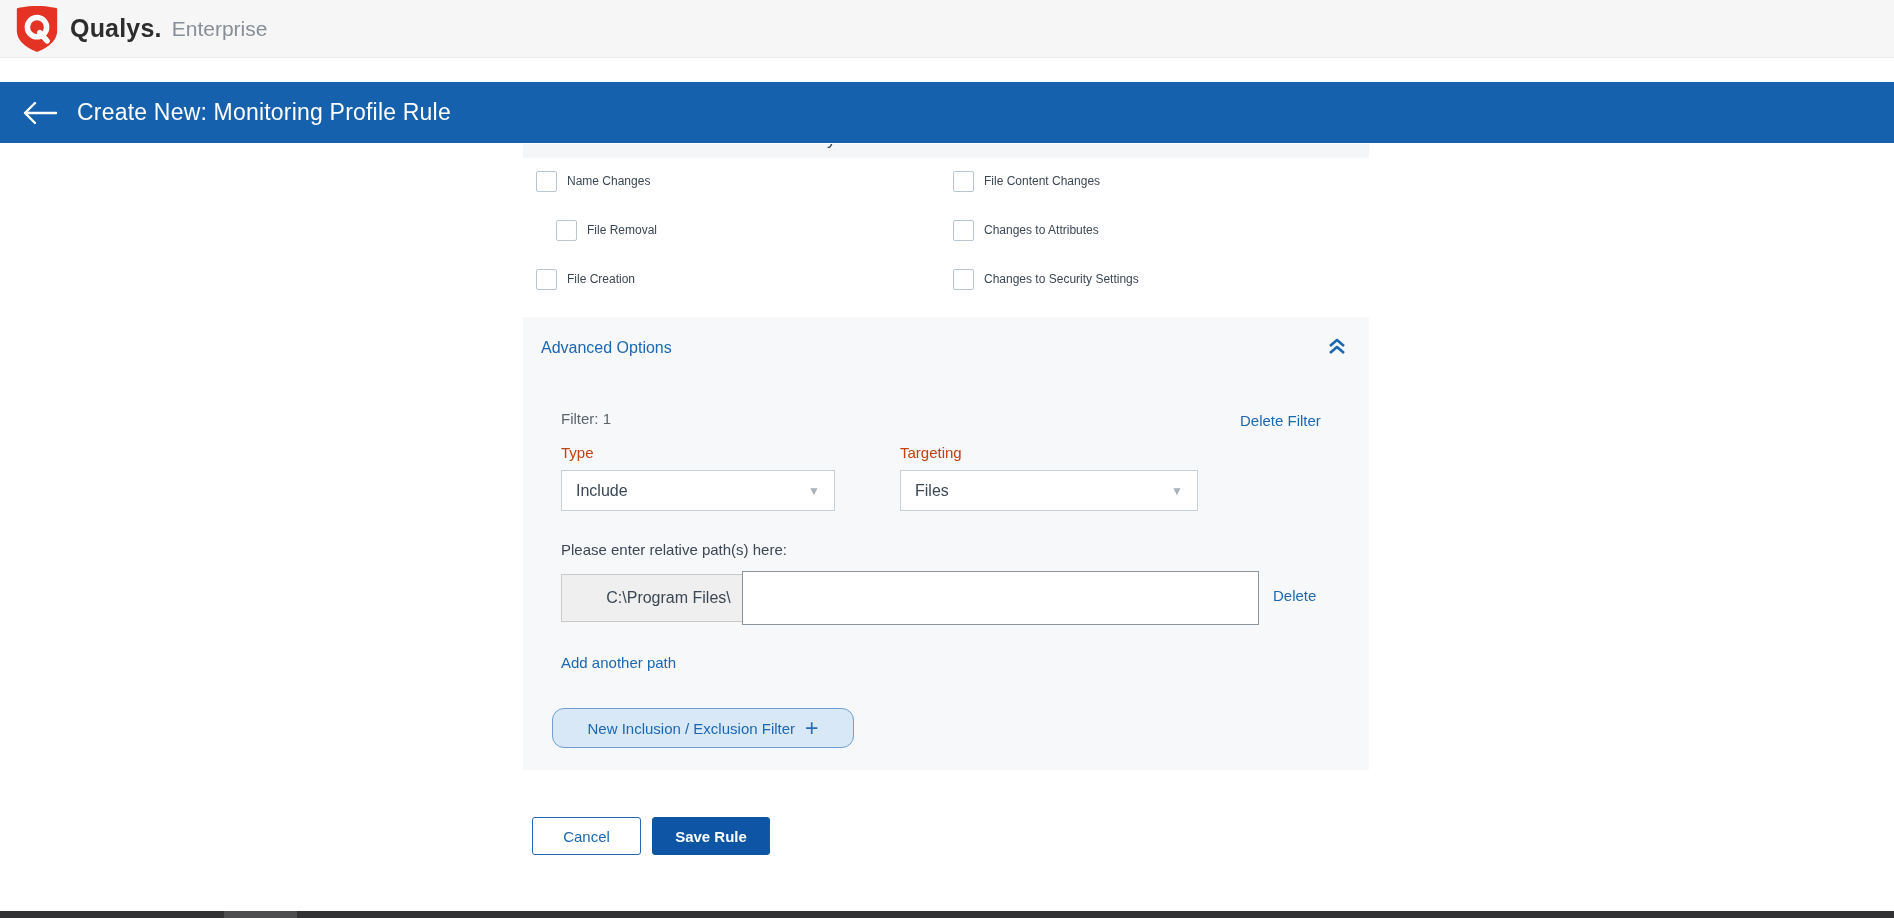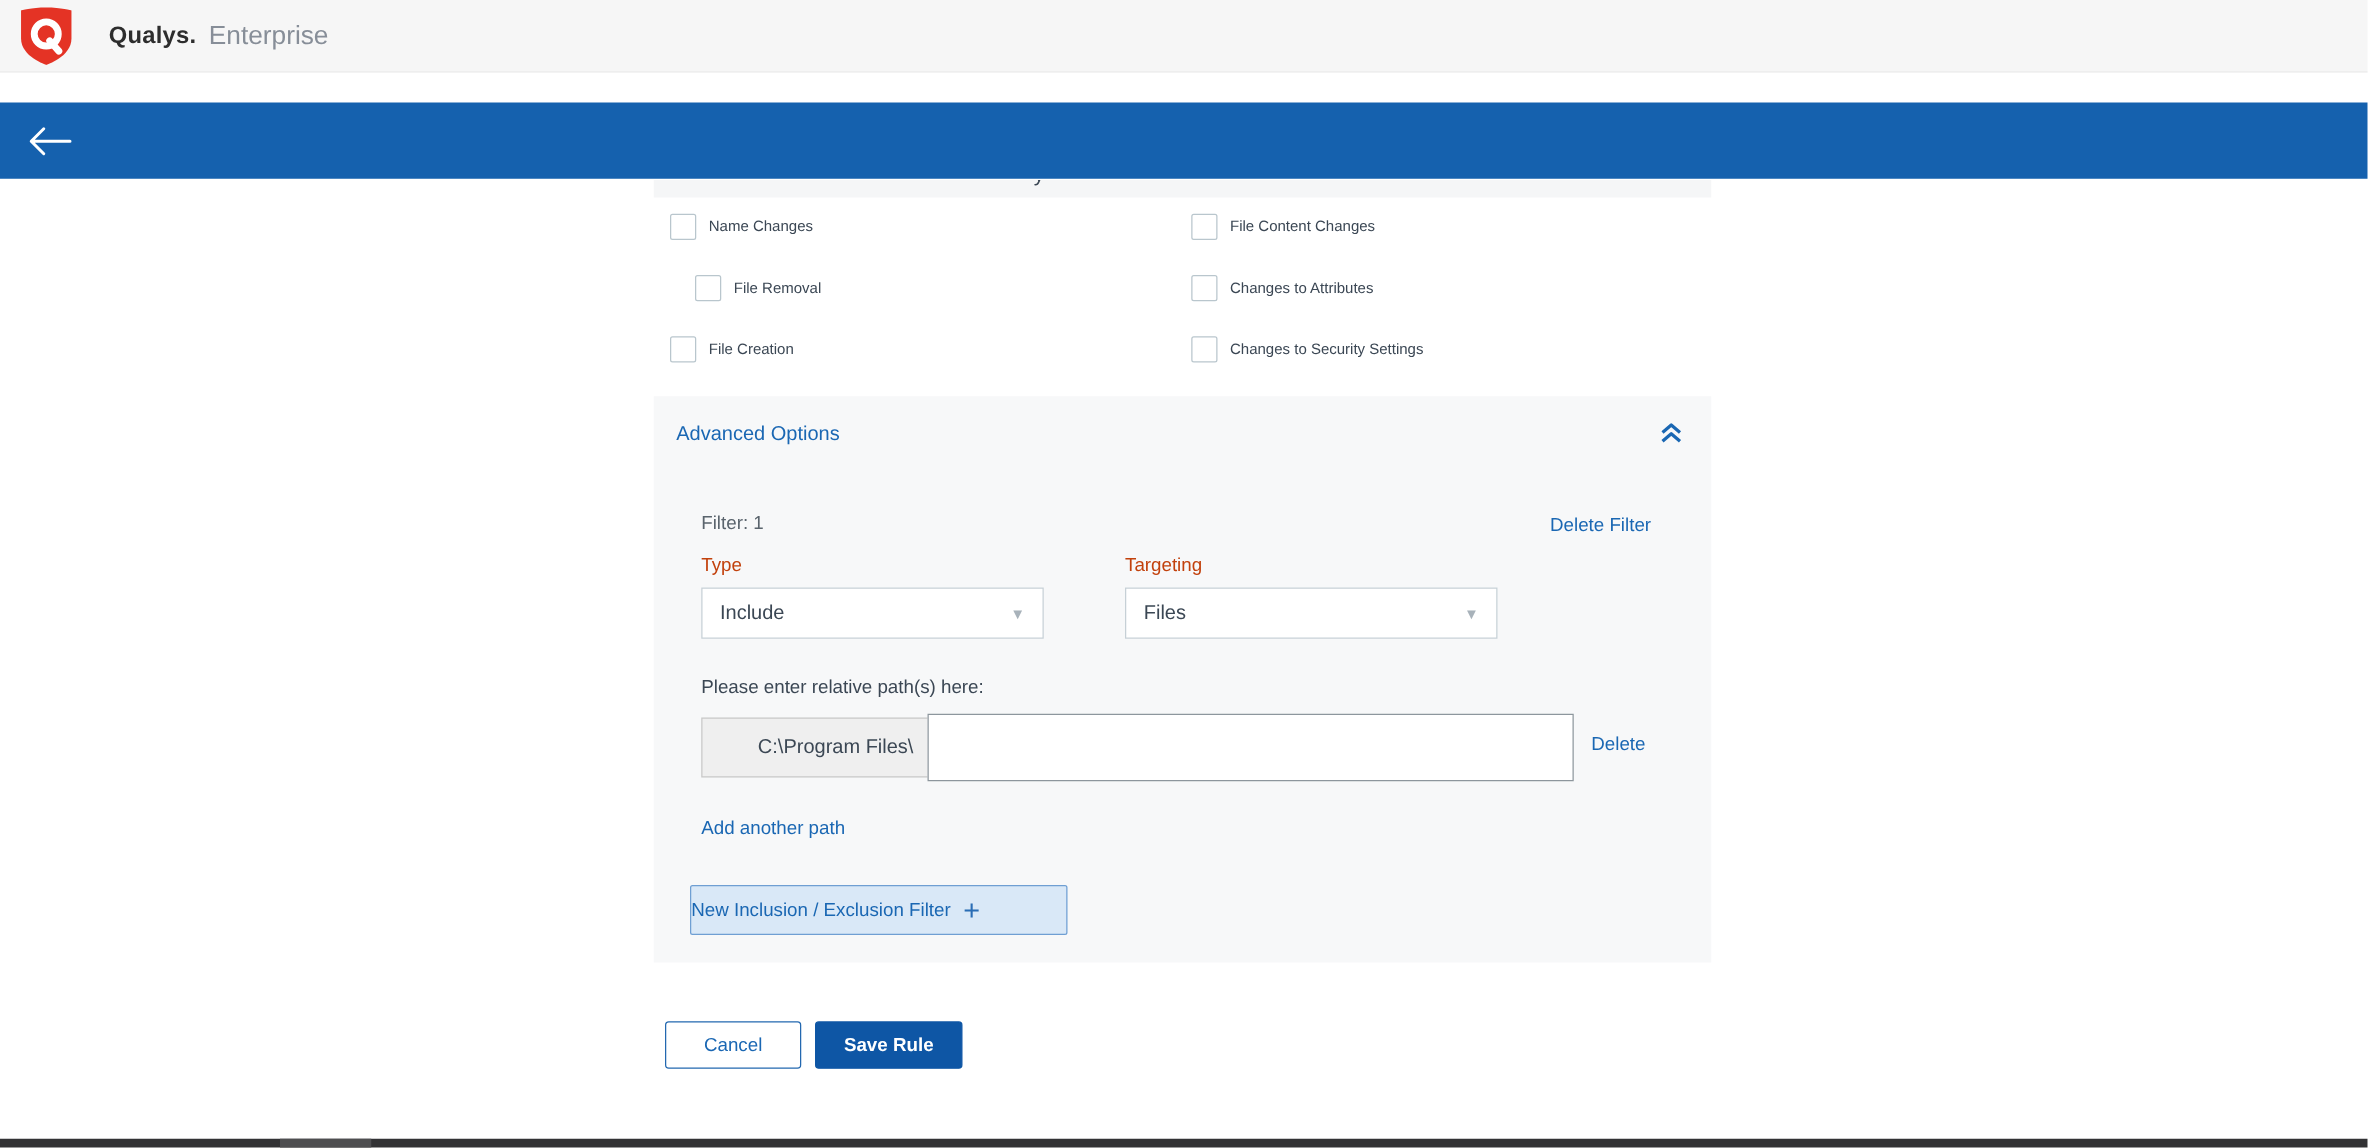--- a/index.html
+++ b/index.html
@@ -8,21 +8,21 @@
     background:#ffffff;font-family:"Liberation Sans",sans-serif;
     -webkit-font-smoothing:antialiased;
   }
   
   .topbar{
     position:absolute;left:0;top:0;width:1894px;height:58px;
     background:#f6f6f6;border-bottom:1px solid #ececec;
     display:flex;align-items:center;padding-left:15px;box-sizing:border-box;
   }
   .logo-svg{display:block;}
-  .brand-name{font-size:19px;font-weight:700;color:#2d2d2d;margin-left:28px;letter-spacing:.2px;}
+  .brand-name{font-size:25px;font-weight:700;color:#2d2d2d;margin-left:11px;letter-spacing:.2px;}
   .brand-edition{font-size:21px;font-weight:400;color:#878e98;margin-left:10px;}
   
   .bluebar{
     position:absolute;left:0;top:82px;width:1894px;height:61px;
     background:#1561ae;display:flex;align-items:center;
   }
   .back-btn{margin-left:22px;display:flex;align-items:center;cursor:pointer;}
   .page-title{color:#ffffff;font-size:23px;font-weight:400;margin-left:19px;letter-spacing:.2px;}
   
   .clip-strip{
@@ -73,22 +73,22 @@
   .path-input{
     position:absolute;left:742px;top:571px;width:517px;height:54px;
     background:#ffffff;border:1px solid #8d969d;box-sizing:border-box;
     font-size:16px;color:#3b4754;padding:0 10px;outline:none;
     font-family:"Liberation Sans",sans-serif;
   }
   .delete-path{position:absolute;left:1273px;top:587px;}
   .add-path{position:absolute;left:561px;top:654px;}
   .new-filter-btn{
     position:absolute;left:552px;top:708px;width:302px;height:40px;
-    background:#d9e8f7;border:1px solid #6f9fd3;border-radius:2px;box-sizing:border-box;
-    display:flex;align-items:center;justify-content:flex-start;cursor:pointer;
+    background:#d9e8f7;border:1px solid #6f9fd3;border-radius:12px;box-sizing:border-box;
+    display:flex;align-items:center;justify-content:center;cursor:pointer;
   }
   .new-filter-btn .txt{font-size:15px;color:#1a67b3;}
   .new-filter-btn .plus{font-size:23px;font-weight:400;color:#2a6db5;margin-left:10px;line-height:20px;}
   
   .btn{
     position:absolute;top:817px;height:38px;border-radius:3px;box-sizing:border-box;
     display:flex;align-items:center;justify-content:center;font-size:15px;cursor:pointer;
   }
   .btn-cancel{left:532px;width:109px;background:#ffffff;border:1px solid #2368b0;color:#1a67b3;}
   .btn-save{left:652px;width:118px;background:#0e56a5;border:1px solid #0e56a5;color:#ffffff;font-weight:700;}
@@ -109,20 +109,21 @@
   <span class="brand-name">Qualys.</span>
   <span class="brand-edition">Enterprise</span>
 </div>
 
 <div class="bluebar">
   <span class="back-btn">
     <svg width="36" height="26" viewBox="0 0 36 26">
       <path d="M13 3 L3 13 L13 23 M3 13 H34" stroke="#ffffff" stroke-width="2.4" fill="none" stroke-linecap="round" stroke-linejoin="round"></path>
     </svg>
   </span>
+  <span class="page-title">Create New: Monitoring Profile Rule</span>
 </div>
 
 <div class="clip-strip">
   <span>y</span>
 </div>
 
 <div class="cb-cell" style="left:536px;top:170px;">
   <span class="cb-box"></span>
   <span class="cb-label">Name Changes</span>
 </div>

